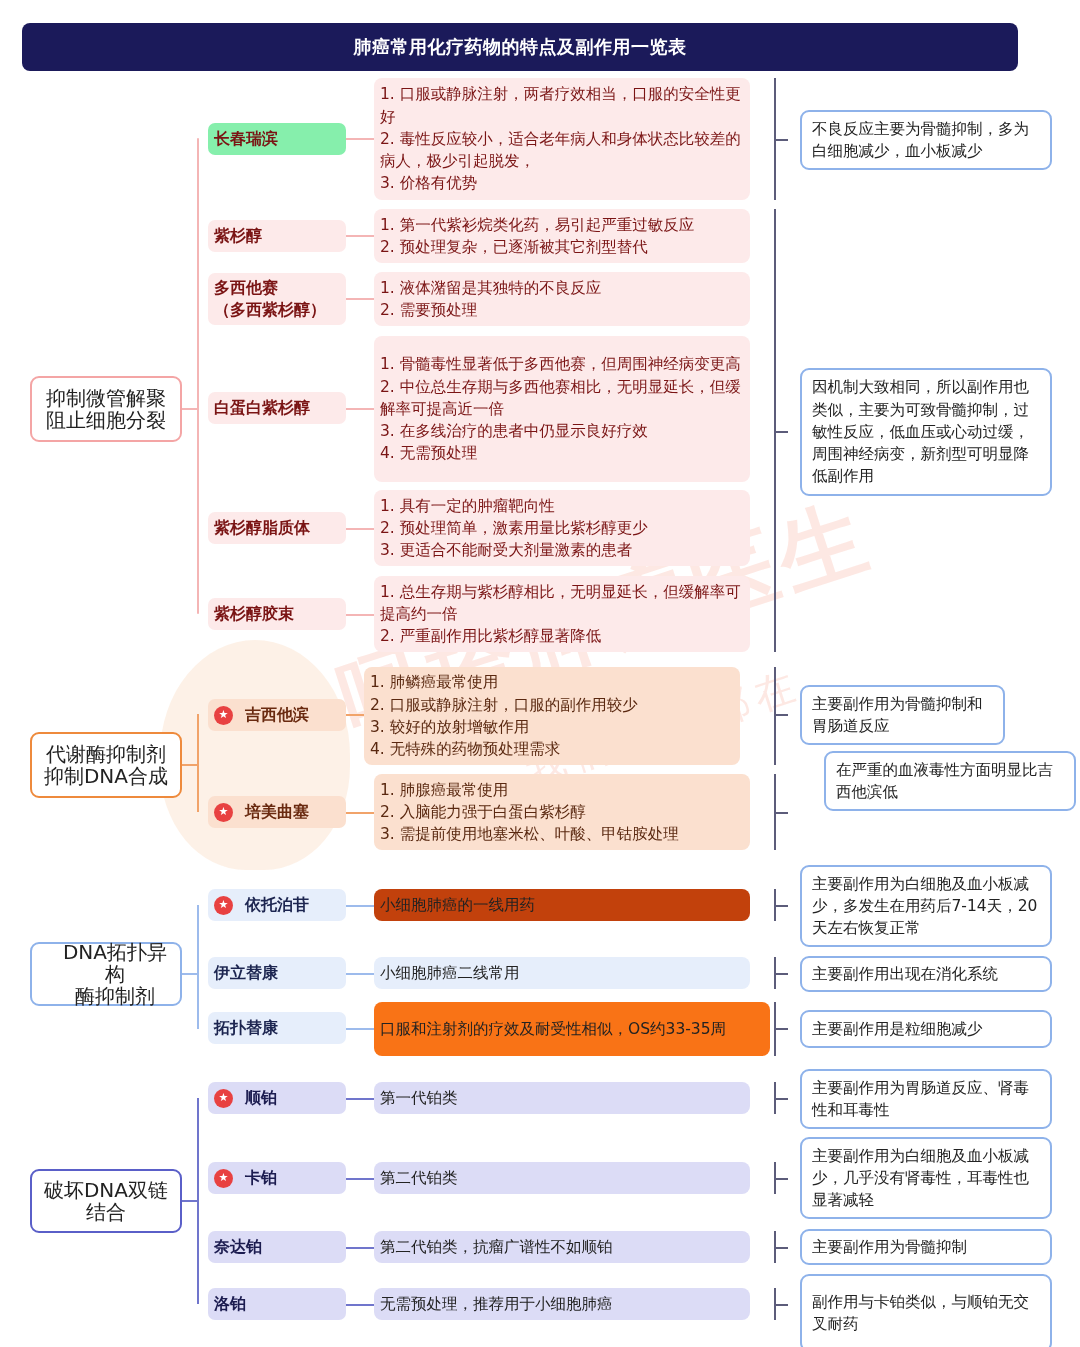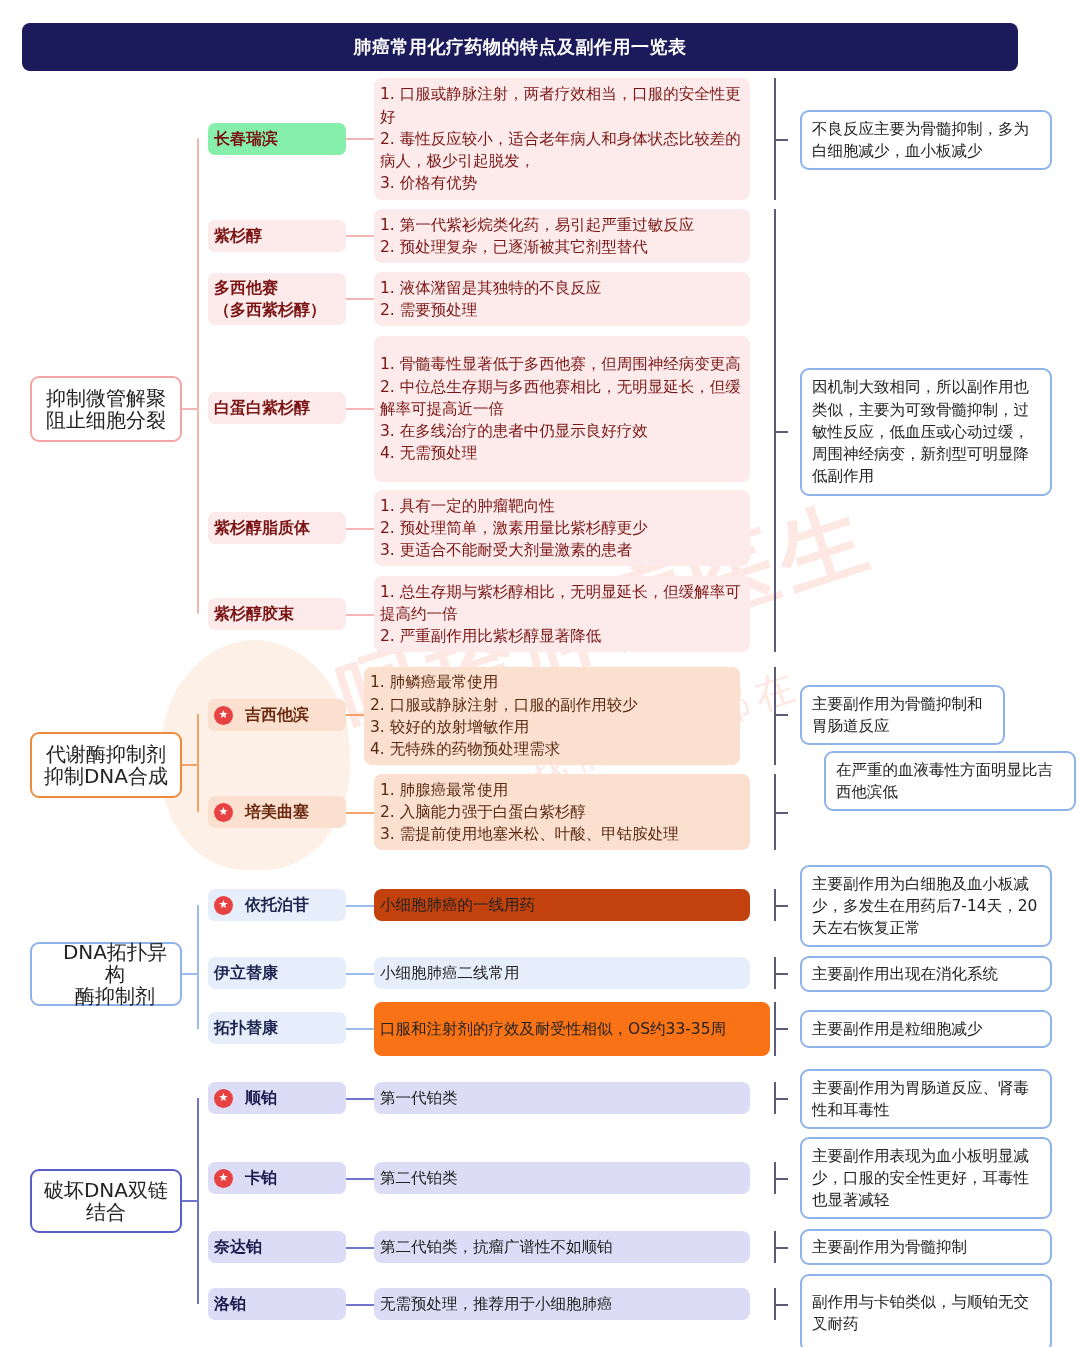--- a/index.html
+++ b/index.html
@@ -176,19 +176,19 @@
 <div class="abs feat" style="left:374px;top:1082px;width:376px;height:32px;background:#dcdcf6;color:#222;">第一代铂类</div>
 <div class="abs feat" style="left:374px;top:1162px;width:376px;height:32px;background:#dcdcf6;color:#222;">第二代铂类</div>
 <div class="abs feat" style="left:374px;top:1231px;width:376px;height:32px;background:#dcdcf6;color:#222;">第二代铂类，抗瘤广谱性不如顺铂</div>
 <div class="abs feat" style="left:374px;top:1288px;width:376px;height:32px;background:#dcdcf6;color:#222;">无需预处理，推荐用于小细胞肺癌</div>
 
 <div class="abs vline rline" style="left:774px;top:1082px;height:32px;"></div>
 <div class="abs hline rline" style="left:774px;top:1098px;width:14px;"></div>
 <div class="abs side" style="left:800px;top:1069px;width:252px;height:60px;">主要副作用为胃肠道反应、肾毒性和耳毒性</div>
 <div class="abs vline rline" style="left:774px;top:1162px;height:32px;"></div>
 <div class="abs hline rline" style="left:774px;top:1178px;width:14px;"></div>
-<div class="abs side" style="left:800px;top:1137px;width:252px;height:82px;">主要副作用表现为血小板明显减少，口服的安全性更好，耳毒性也显著减轻</div>
+<div class="abs side" style="left:800px;top:1137px;width:252px;height:82px;">主要副作用为白细胞及血小板减少，几乎没有肾毒性，耳毒性也显著减轻</div>
 <div class="abs vline rline" style="left:774px;top:1231px;height:32px;"></div>
 <div class="abs hline rline" style="left:774px;top:1247px;width:14px;"></div>
 <div class="abs side" style="left:800px;top:1229px;width:252px;height:36px;">主要副作用为骨髓抑制</div>
 <div class="abs vline rline" style="left:774px;top:1288px;height:32px;"></div>
 <div class="abs hline rline" style="left:774px;top:1304px;width:14px;"></div>
 <div class="abs side" style="left:800px;top:1274px;width:252px;height:78px;">副作用与卡铂类似，与顺铂无交叉耐药</div>
 
 </body></html>

